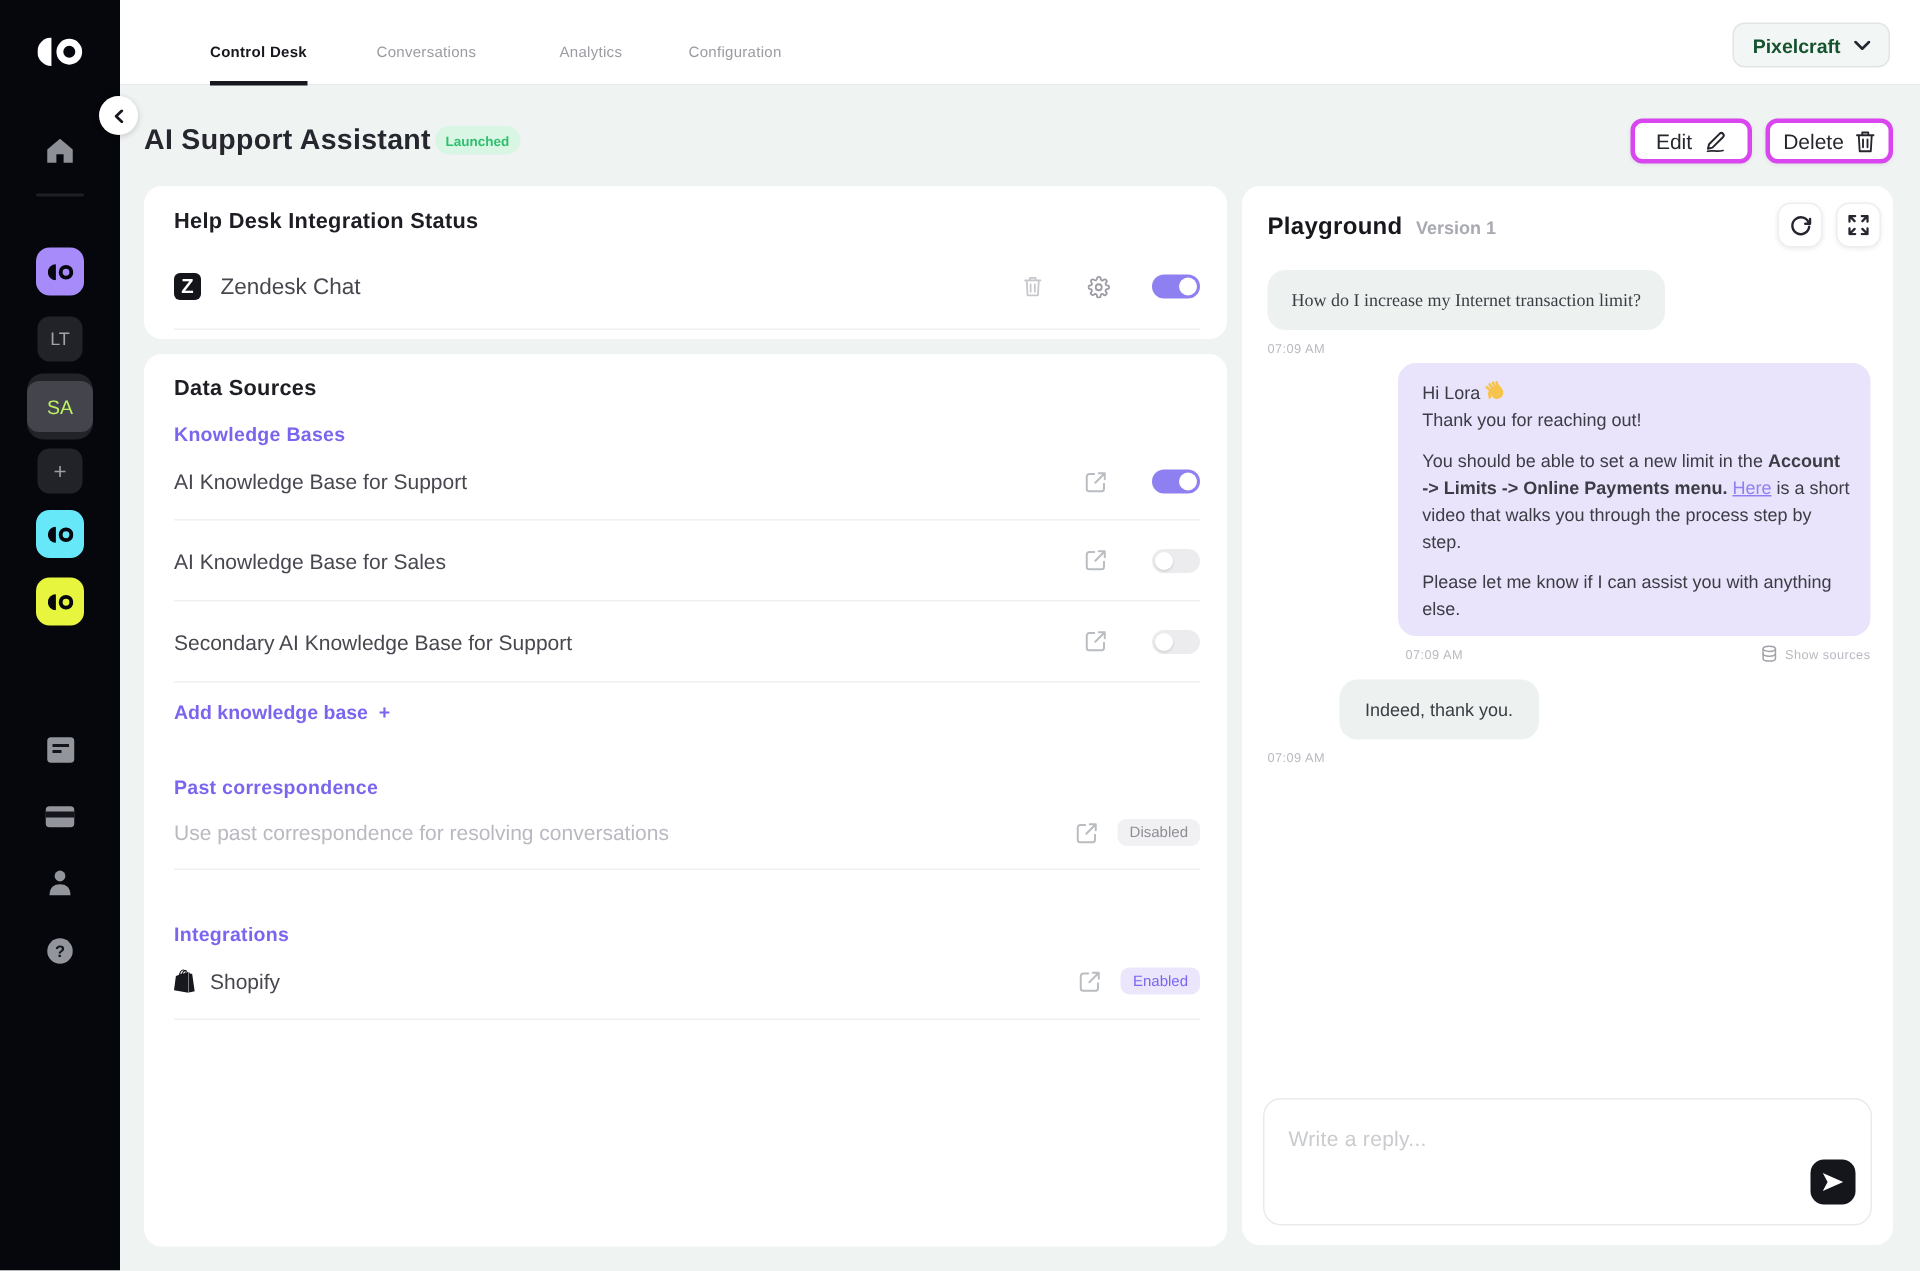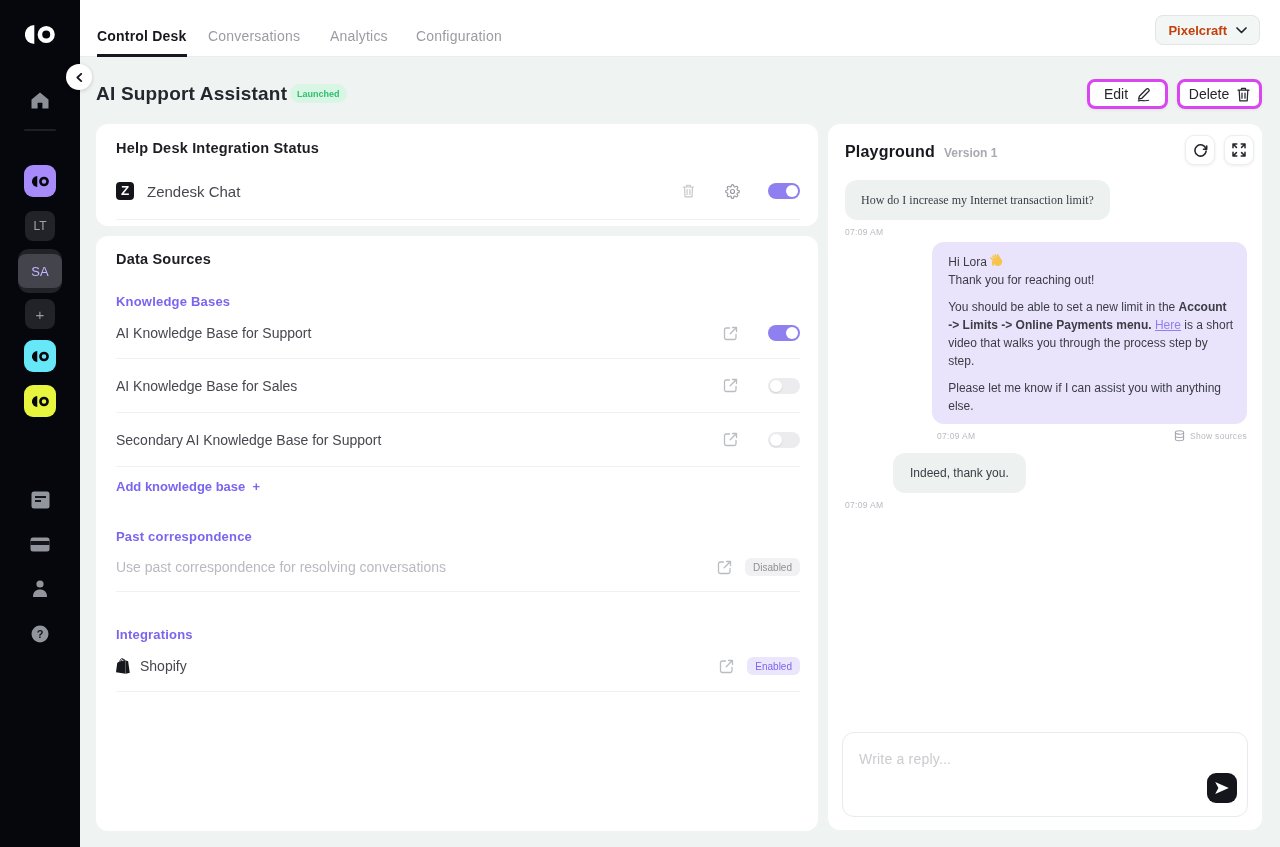--- a/index.html
+++ b/index.html
@@ -8,32 +8,32 @@
 .sidebar { position:absolute; left:0; top:0; width:80px; height:847px; background:#06060d; z-index:5; }
 .sb-logo { position:absolute; left:25px; top:25px; }
 .collapse-btn { position:absolute; left:66px; top:64px; width:26px; height:26px; border-radius:50%; background:#fff; box-shadow:0 1px 4px rgba(0,0,0,.18); z-index:6; display:flex; align-items:center; justify-content:center; }
 .sb-home { position:absolute; left:31px; top:92px; }
 .sb-div { position:absolute; left:24px; top:129px; width:32px; height:2px; background:#1e1e26; border-radius:1px; }
 .sb-icons { position:absolute; left:0; top:148px; width:80px; display:flex; flex-direction:column; align-items:center; }
 .tile { border-radius:9px; display:flex; align-items:center; justify-content:center; }
 .tile-purple { width:32px; height:32px; background:#a78bfa; margin-top:17px; }
 .tile-lt { width:30px; height:30px; background:#222229; color:#a2a3ab; font-size:12px; margin-top:14px; border-radius:8px; }
 .sel-wrap { width:44px; height:44px; border-radius:11px; background:#222229; margin-top:8px; display:flex; align-items:center; justify-content:center; }
-.tile-sa { width:46px; height:34px; background:#44444d; color:#c4b5fd; font-size:13px; border-radius:8px;}
+.tile-sa { width:46px; height:34px; background:#44444d; color:#bef264; font-size:13px; border-radius:8px;}
 .tile-plus { width:30px; height:30px; background:#222229; color:#9b9ca4; font-size:15px; margin-top:6px; border-radius:8px; }
 .tile-cyan { width:32px; height:32px; background:#67e8f9; margin-top:11px; }
 .tile-yellow { width:32px; height:32px; background:#e7f53e; margin-top:13px; }
 .sb-bottom { position:absolute; left:0; top:491px; width:80px; display:flex; flex-direction:column; align-items:center; }
 .sb-bottom svg { margin-bottom:28px; }
 .main { position:absolute; left:80px; top:0; width:1200px; height:847px; }
 .topnav { position:relative; height:57px; background:#fff; border-bottom:1px solid #e9ebec; }
-.tab { position:absolute; top:0; height:57px; padding-top:14px; display:flex; align-items:center; font-size:14px; letter-spacing:.2px; color:#9b9ca3; }
+.tab { position:absolute; top:0; height:57px; padding-top:14px; display:flex; align-items:center; font-size:10px; letter-spacing:.2px; color:#9b9ca3;margin-left:43px; }
 .tab.active { color:#17171e; font-weight:bold; }
 .tabline { position:absolute; left:0; right:0; bottom:0; height:3px; background:#17171e; }
-.org-btn { position:absolute; right:20px; top:15px; height:30px; padding:0 12px; background:#f2f6f5; border:1px solid #e2e5e5; border-radius:8px; display:flex; align-items:center; font-size:13px; color:#c2410c; font-weight:bold; }
+.org-btn { position:absolute; right:20px; top:15px; height:30px; padding:0 12px; background:#f2f6f5; border:1px solid #e2e5e5; border-radius:8px; display:flex; align-items:center; font-size:13px; color:#14532d; font-weight:bold; }
 .pagehead { position:relative; height:66px; }
 .pagehead h1 { position:absolute; left:16px; top:26px; font-size:19px; line-height:22px; color:#26262e; letter-spacing:.2px; }
 .badge-launched { position:absolute; left:210px; top:27px; height:19px; padding:0 7px; border-radius:10px; background:#d9f6e4; color:#30bf6f; font-size:9px; display:flex; align-items:center; font-weight:bold; }
 .headbtns { position:absolute; right:18px; top:22px; display:flex; gap:9px; }
 .wbtn { height:30px; background:#fff; border:3px solid #d946ef; border-radius:8px; box-shadow:0 1px 3px rgba(20,20,30,.07); display:flex; align-items:center; justify-content:center; gap:8px; font-size:14px; color:#26262e; }
 .wbtn.edit { width:81px; } .wbtn.del { width:85px; }
 .cols { position:absolute; left:16px; top:124px; width:1246px; display:flex; gap:10px; }
 .leftcol { width:722px; display:flex; flex-direction:column; gap:10px; }
 .card { background:#fff; border-radius:12px; }
 .card1 { height:102px; padding:17px 18px 0 20px; }
@@ -176,21 +176,21 @@
           <svg width="15" height="15" viewBox="0 0 24 24" style="margin-right:28px;">
               <path fill="none" stroke="#9b9ca3" stroke-width="1.9" stroke-linecap="round" stroke-linejoin="round" d="M12 15.2 a3.2 3.2 0 1 0 0-6.4 a3.2 3.2 0 0 0 0 6.4 Z M19.4 15 a1.7 1.7 0 0 0 .34 1.87 l.06.06 a2 2 0 1 1 -2.83 2.83 l-.06-.06 a1.7 1.7 0 0 0 -1.87 -.34 a1.7 1.7 0 0 0 -1 1.55 V21 a2 2 0 1 1 -4 0 v-.09 a1.7 1.7 0 0 0 -1.1 -1.55 a1.7 1.7 0 0 0 -1.87 .34 l-.06.06 a2 2 0 1 1 -2.83 -2.83 l.06-.06 a1.7 1.7 0 0 0 .34 -1.87 a1.7 1.7 0 0 0 -1.55 -1 H3 a2 2 0 1 1 0 -4 h.09 a1.7 1.7 0 0 0 1.55 -1.1 a1.7 1.7 0 0 0 -.34 -1.87 l-.06-.06 a2 2 0 1 1 2.83 -2.83 l.06.06 a1.7 1.7 0 0 0 1.87 .34 h.1 a1.7 1.7 0 0 0 1 -1.55 V3 a2 2 0 1 1 4 0 v.09 a1.7 1.7 0 0 0 1 1.55 a1.7 1.7 0 0 0 1.87 -.34 l.06-.06 a2 2 0 1 1 2.83 2.83 l-.06.06 a1.7 1.7 0 0 0 -.34 1.87 v.1 a1.7 1.7 0 0 0 1.55 1 H21 a2 2 0 1 1 0 4 h-.09 a1.7 1.7 0 0 0 -1.55 1 Z"></path>
             </svg>
           <div class="toggle on">
               <div class="knob"></div>
             </div>
         </div>
       </div>
       <div class="card card2">
         <div class="ctitle">Data Sources</div>
-        <div class="sechead" style="margin-top:28px;">Knowledge Bases</div>
+        <div class="sechead" style="margin-top:16px;">Knowledge Bases</div>
         <div class="dsrow" style="height:51px;">
             <span class="lbl">AI Knowledge Base for Support</span>
             <span class="spacer"></span>
             <svg width="15" height="15" viewBox="0 0 15 15">
               <path d="M13 8.5 V11.8 A1.7 1.7 0 0 1 11.3 13.5 H3.2 A1.7 1.7 0 0 1 1.5 11.8 V3.7 A1.7 1.7 0 0 1 3.2 2 H6.5 M9.5 1.5 H13.5 V5.5 M13.2 1.8 L7.2 7.8" stroke="#b9bcc0" stroke-width="1.3" fill="none" stroke-linecap="round" stroke-linejoin="round"></path>
             </svg>
             <div class="toggle on" style="margin-left:30px;">
               <div class="knob"></div>
             </div>
           </div>

